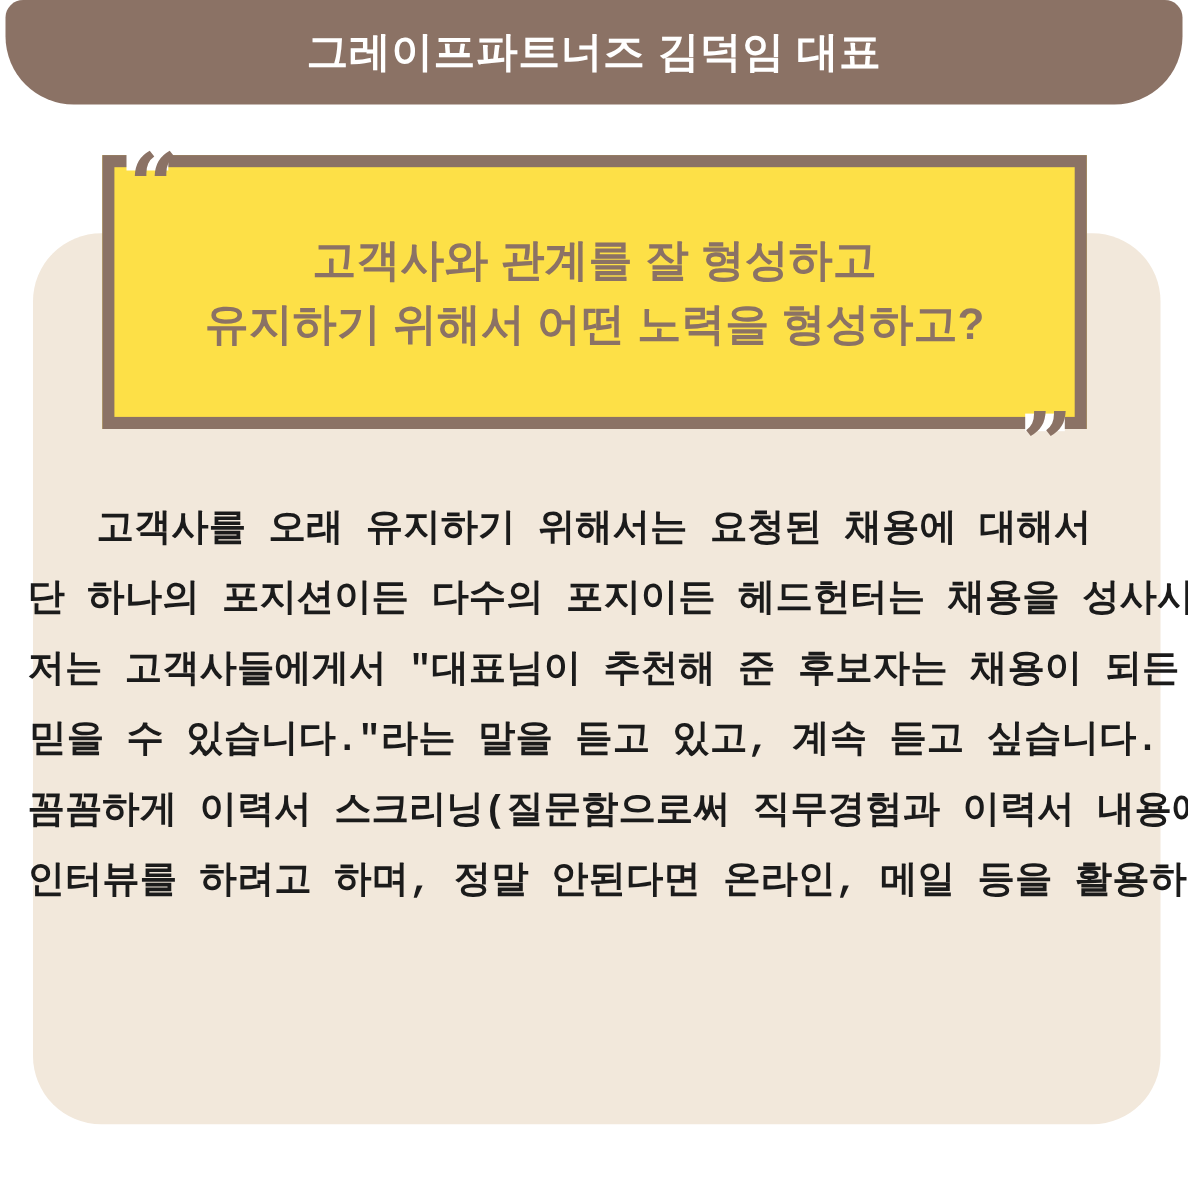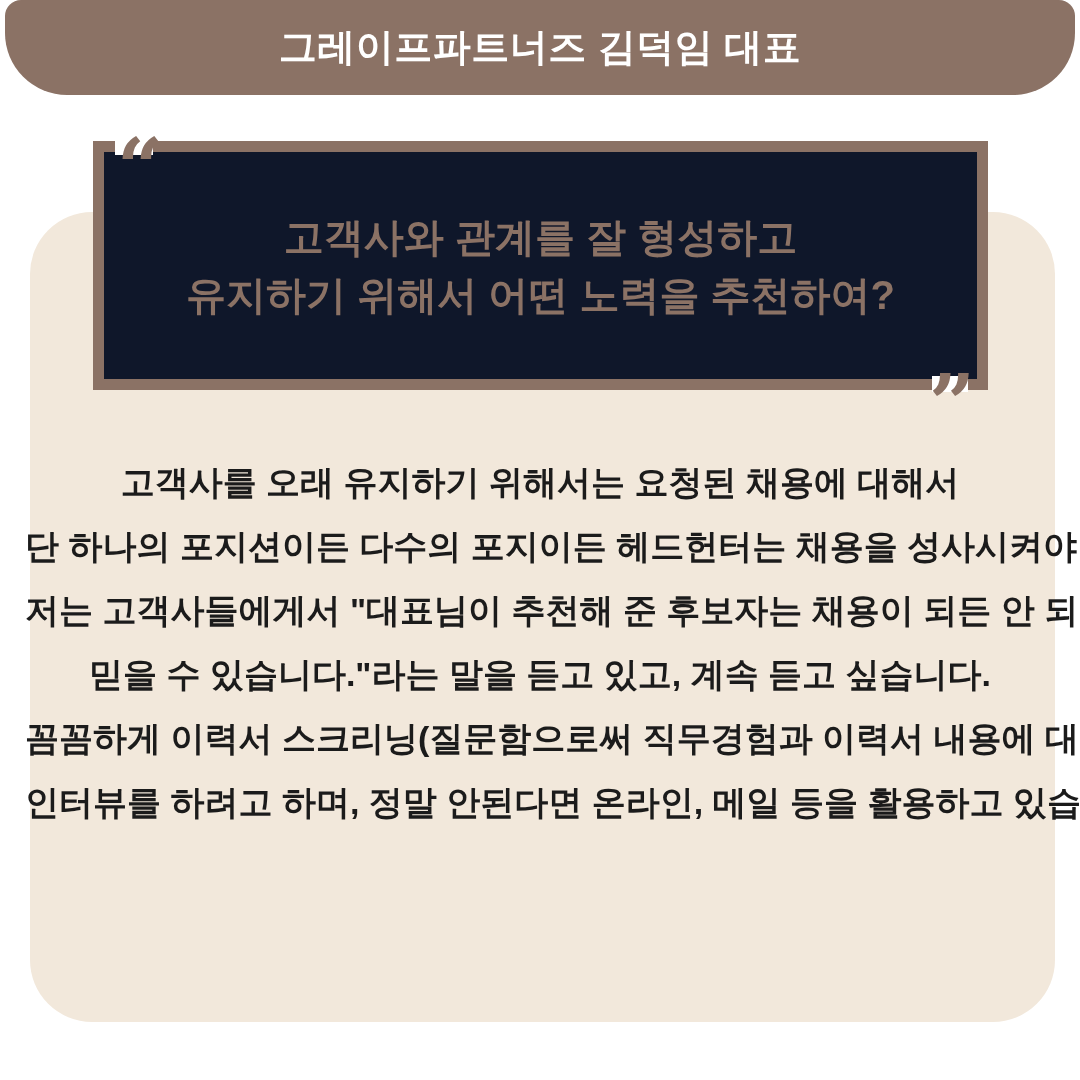--- a/index.html
+++ b/index.html
@@ -16,21 +16,21 @@
   }
   .header-title{
     color:#ffffff;font-size:38px;font-weight:700;letter-spacing:0.5px;
   }
   .cream-panel{
     position:absolute;left:30px;top:212px;width:1025px;height:810px;
     background:#f2e8db;border-radius:62px;
   }
   .question-box{
     position:absolute;left:93px;top:141px;width:895px;height:249px;
-    box-sizing:border-box;background:#0f172a;border:11px solid #8b7265;
+    box-sizing:border-box;background:#fde047;border:11px solid #8b7265;
     display:flex;align-items:center;justify-content:center;
   }
   .question-text{
     text-align:center;color:#8b7265;font-weight:700;
     font-size:40px;line-height:1.45;white-space:nowrap;
   }
   .quote-gap{
     position:absolute;background:#ffffff;
   }
   .quote-gap.top{left:115px;top:138px;width:38px;height:17px;}
@@ -40,35 +40,35 @@
     font-family:"DejaVu Serif","Liberation Serif",serif;
     font-weight:700;font-size:80px;line-height:1;letter-spacing:-0.06em;
   }
   .quote-mark.open{left:117px;top:128px;}
   .quote-mark.close{left:929px;top:364px;}
   .answer-block{
     position:absolute;left:25px;top:450px;width:1030px;
     text-align:center;color:#1b1b1b;font-weight:700;
     font-size:34px;line-height:64px;
   }
-  .answer-line{white-space:nowrap;}
+  .answer-line{white-space:nowrap;font-family:Liberation Mono, monospace;}
 </style>
 </head>
 <body>
 
 <div class="header-bar">
   <div class="header-title">그레이프파트너즈 김덕임 대표</div>
 </div>
 
 <div class="cream-panel"></div>
 
 <div class="question-box">
   <div class="question-text">
     <div>고객사와 관계를 잘 형성하고</div>
-    <div>유지하기 위해서 어떤 노력을 추천하여?</div>
+    <div>유지하기 위해서 어떤 노력을 형성하고?</div>
   </div>
 </div>
 
 <div class="quote-gap top"></div>
 <div class="quote-gap bottom"></div>
 
 <div class="quote-mark open">“</div>
 <div class="quote-mark close">”</div>
 
 <div class="answer-block">

